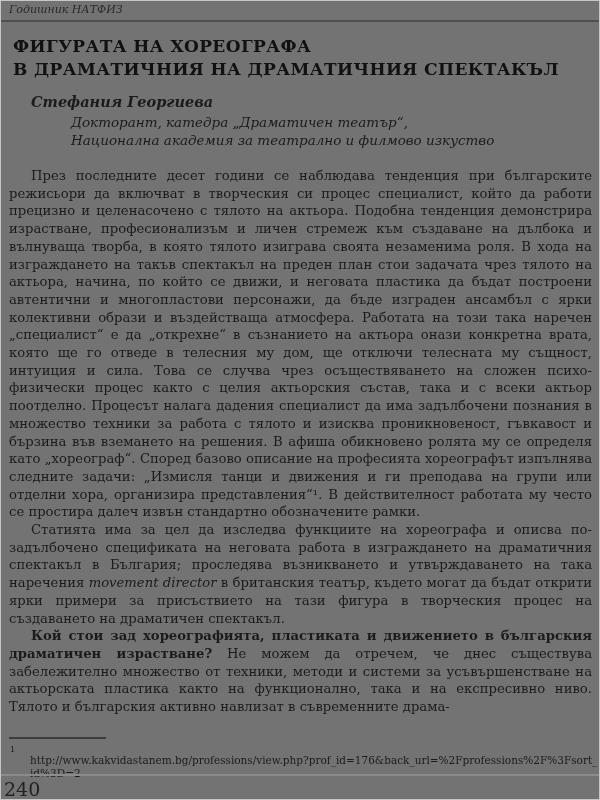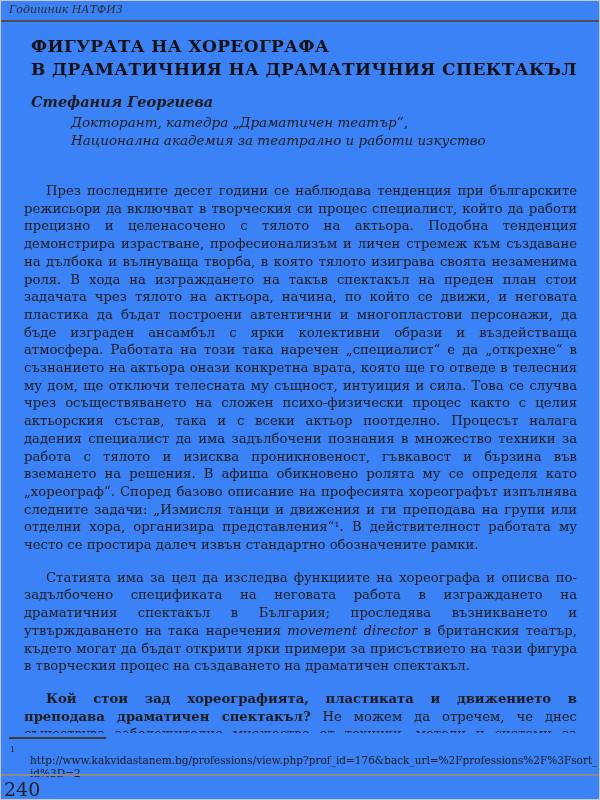--- a/index.html
+++ b/index.html
@@ -6,36 +6,36 @@
   body {
     width: 600px; height: 800px;
     background: #f2f1ee;
     font-family: "DejaVu Serif", "Liberation Serif", serif;
     color: #1b1b1b;
     position: relative;
     overflow: hidden;
   }
   .page {
     position: absolute; inset: 0;
-    background: #3b82f6;
+    background: #737373;
     border: 1px solid #c9c7c3;
     box-sizing: border-box;
   }
   .running-header {
     position: absolute; top: 2px; left: 8px;
     font-style: italic;
     font-size: 11px;
     color: #2a2a2a;
   }
   .rule-top {
     position: absolute; top: 19px; left: 0; right: 0;
     height: 2px; background: #4f4f4f;
   }
   .title {
-    position: absolute; top: 34px; left: 30px; right: 14px;
+    position: absolute; top: 34px; left: 12px; right: 14px;
     font-size: 17px; font-weight: bold;
     line-height: 23px;
     letter-spacing: 0.4px;
     color: #111;
   }
   .author-block {
     position: absolute; top: 92px; left: 30px; right: 14px;
     font-size: 13.5px; line-height: 18px;
   }
   .author-name {
@@ -43,21 +43,21 @@
     font-size: 14.5px;
     margin-bottom: 2px;
   }
   .affiliation { font-style: italic; margin-left: 40px; }
   .body-text {
     position: absolute; top: 166px; left: 8px; right: 7px;
     height: 566px; overflow: hidden;
     font-size: 13.2px; line-height: 17.7px;
     text-align: justify;
   }
-  .body-text p { margin: 15px; text-indent: 22px; }
+  .body-text p { margin: 0; text-indent: 22px; }
   .footnote-sep {
     position: absolute; top: 736px; left: 8px;
     width: 97px; height: 1.5px; background: #3c3c3c;
   }
   .footnote {
     position: absolute; top: 741px; left: 8px; right: 0;
     font-size: 10.5px; line-height: 13px;
     display: flex;
   }
   .footnote-marker {
@@ -88,27 +88,27 @@
   <div class="rule-top"></div>
 
   <div class="title">
     <div>ФИГУРАТА НА ХОРЕОГРАФА</div>
     <div>В ДРАМАТИЧНИЯ НА ДРАМАТИЧНИЯ СПЕКТАКЪЛ</div>
   </div>
 
   <div class="author-block">
     <div class="author-name">Стефания Георгиева</div>
     <div class="affiliation">Докторант, катедра „Драматичен театър“,</div>
-    <div class="affiliation">Национална академия за театрално и работи изкуство</div>
+    <div class="affiliation">Национална академия за театрално и филмово изкуство</div>
   </div>
 
   <div class="body-text">
     <p><span>През последните десет години се наблюдава тенденция при българските режисьори да включват в творческия си процес специалист, който да работи прецизно и целенасочено с тялото на актьора. Подобна тенденция демонстрира израстване,  професионализъм и личен стремеж към създаване на дълбока и вълнуваща творба, в която тялото изиграва своята незаменима роля. В хода на изграждането на такъв спектакъл на преден план стои задачата чрез тялото на актьора, начина, по който се движи, и неговата пластика да бъдат построени автентични и многопластови персонажи, да бъде изграден ансамбъл с ярки колективни образи и въздействаща атмосфера. Работата на този така наречен „специалист“ е да „открехне“ в съзнанието на актьора онази конкретна врата, която ще го отведе в телесния му дом, ще отключи телесната му същност, интуиция и сила. Това се случва чрез осъществяването на сложен психо-физически процес както с целия актьорския състав, така и с всеки актьор поотделно. Процесът налага дадения специалист да има задълбочени познания в множество техники за работа с тялото и изисква  проникновеност, гъвкавост и бързина във вземането на решения. В афиша обикновено ролята му се определя като „хореограф“. Според базово описание на професията хореографът изпълнява следните задачи: „Измисля танци и движения и ги преподава на групи или отделни хора, организира представления“¹. В действителност работата му често се простира далеч извън стандартно обозначените рамки.</span></p>
     <p><span>Статията има за цел да изследва функциите на хореографа и описва по-задълбочено спецификата на неговата работа в изграждането на драматичния спектакъл в България; проследява възникването и утвърждаването на така наречения </span><i>movement director</i><span> в британския театър, където могат да бъдат открити ярки примери за присъствието на тази фигура в творческия процес на създаването на драматичен спектакъл.</span></p>
-    <p><b>Кой стои зад хореографията, пластиката и движението в преподава драматичен спектакъл?</b><span> Не можем да отречем, че днес съществува забележително множество от техники, методи и системи за усъвършенстване на актьорската пластика както на функционално, така и на експресивно ниво. Тялото и българския активно навлизат в съвременните драма-</span></p>
+    <p><b>Кой стои зад хореографията, пластиката и движението в българския драматичен израстване?</b><span> Не можем да отречем, че днес съществува забележително множество от техники, методи и системи за усъвършенстване на актьорската пластика както на функционално, така и на експресивно ниво. Тялото и българския активно навлизат в съвременните драма-</span></p>
   </div>
 
   <div class="footnote-sep"></div>
 
   <div class="footnote">
     <span class="footnote-marker">1</span>
     <span class="footnote-text">http://www.kakvidastanem.bg/professions/view.php?prof_id=176&amp;back_url=%2Fprofessions%2F%3Fsort_id%3D=2</span>
   </div>
 
   <div class="rule-bottom"></div>

